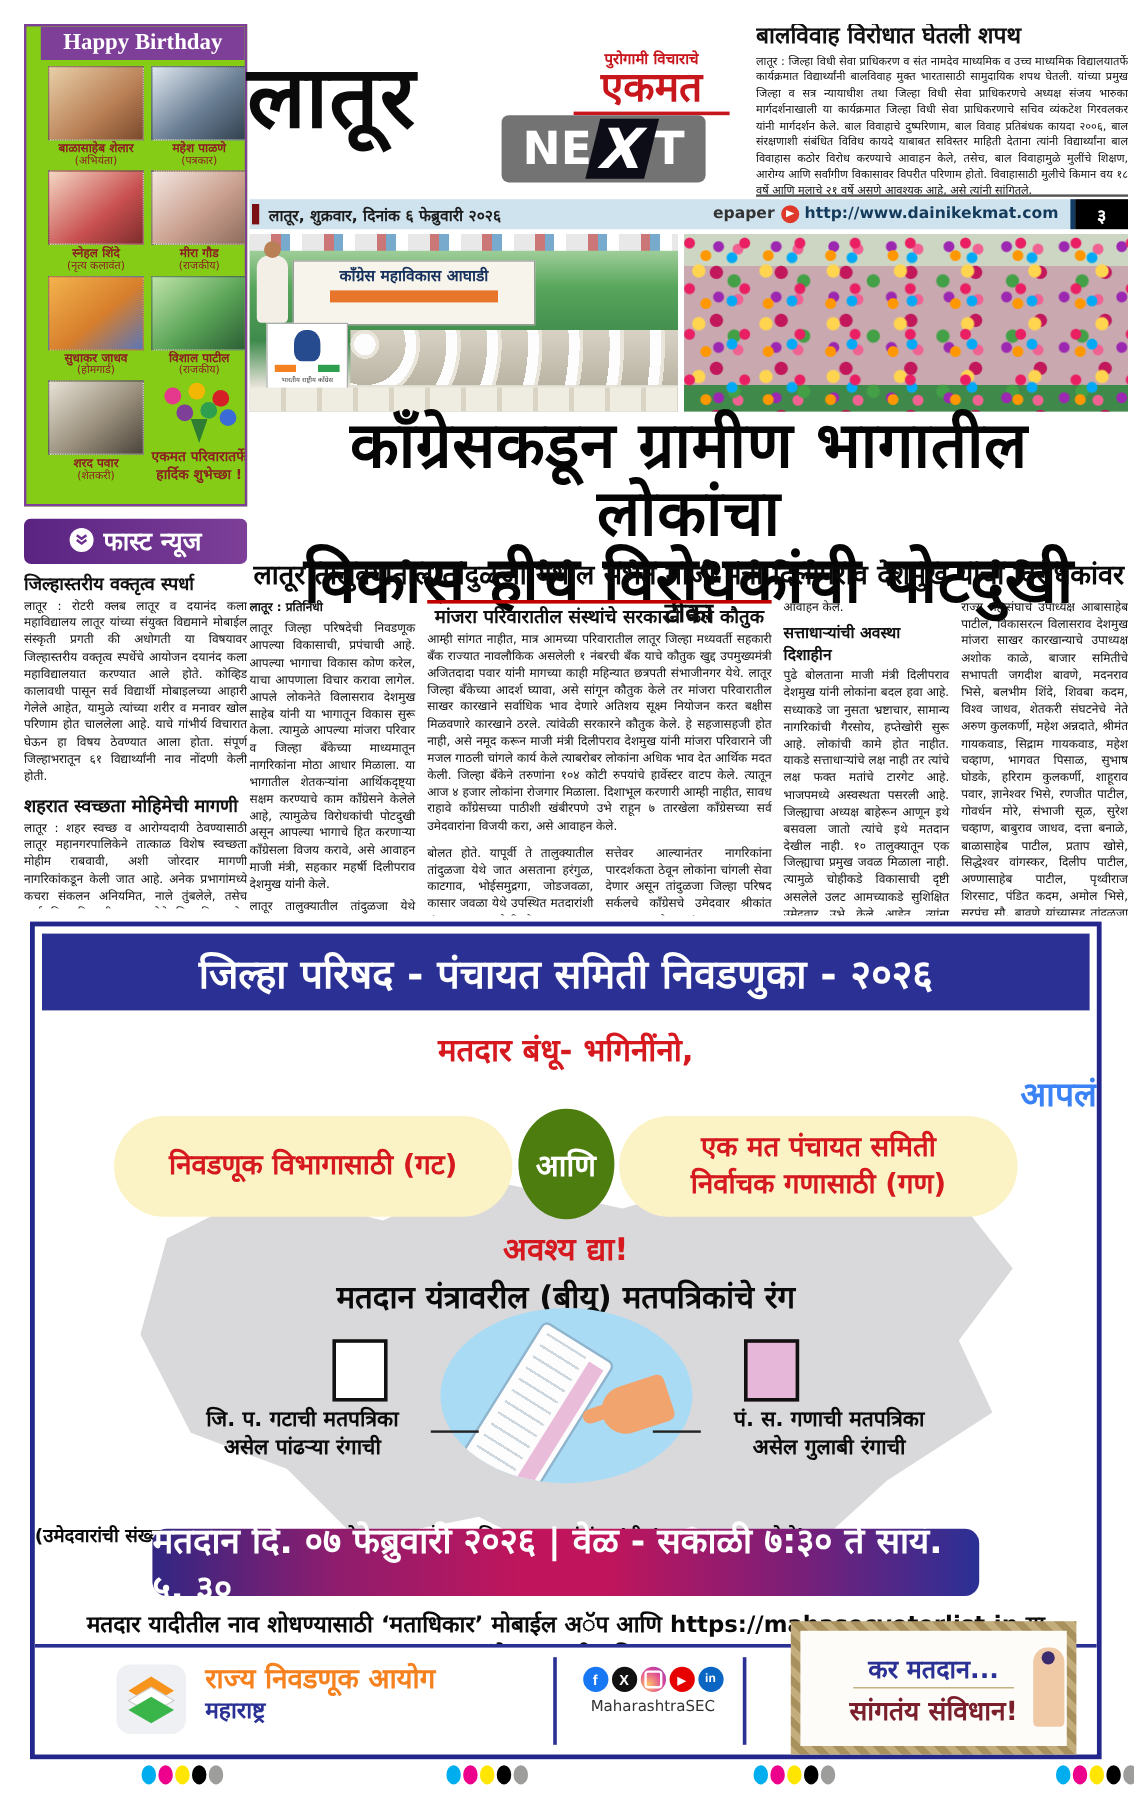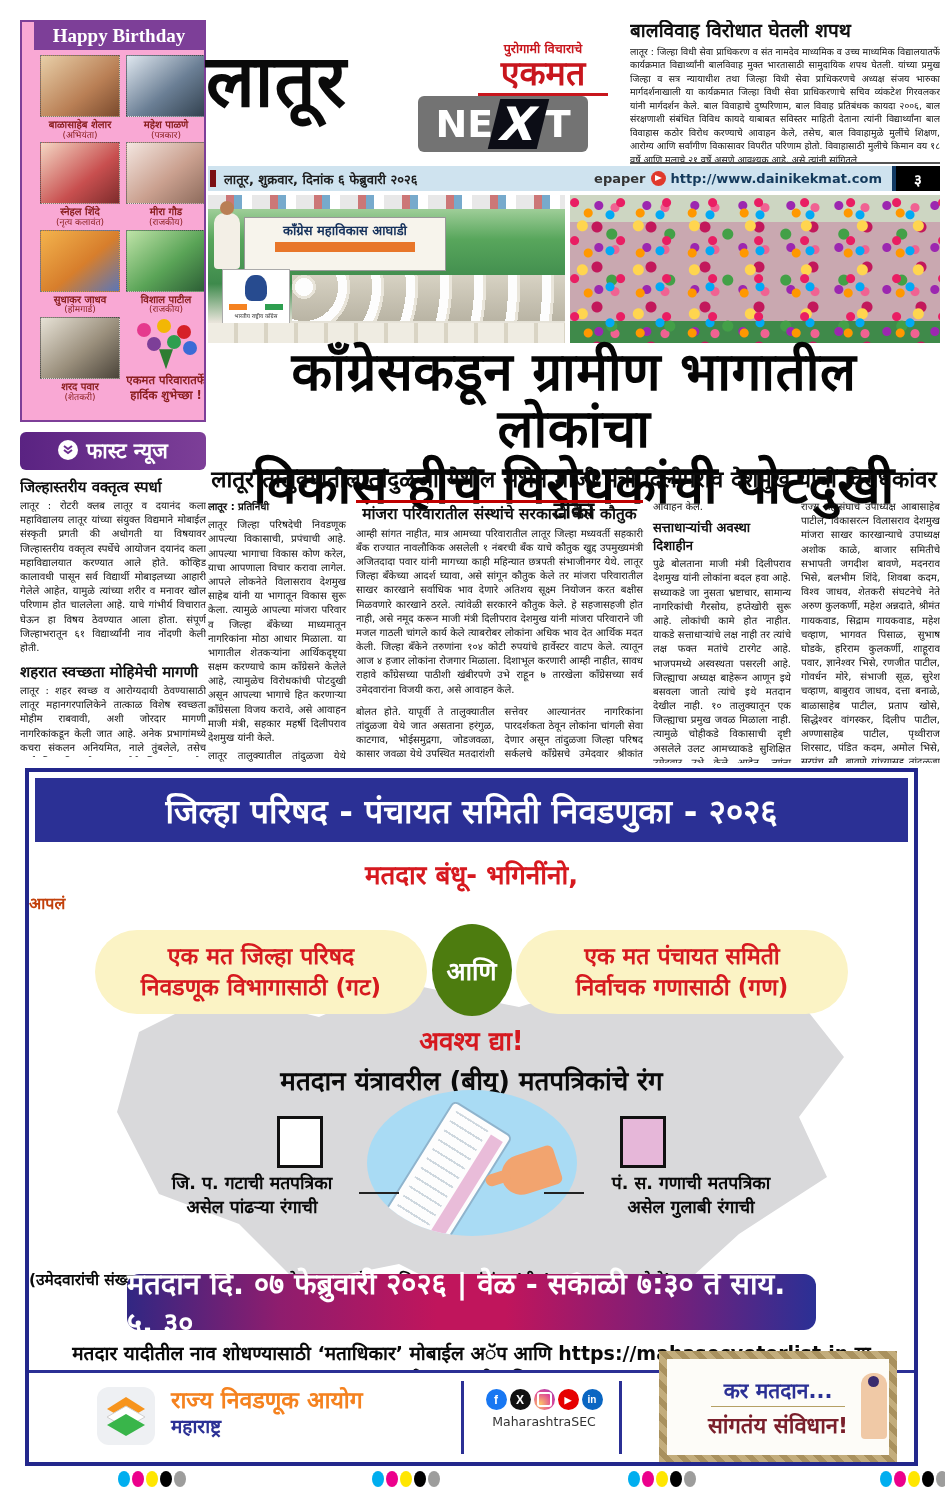--- a/index.html
+++ b/index.html
@@ -1,21 +1,21 @@
 <!DOCTYPE html>
 <html><head>
 <meta charset="utf-8">
 <style>
   html,body{margin:0;padding:0;background:#fff;}
   .page{position:relative;width:945px;height:1501px;background:#fff;overflow:hidden;
         font-family:"DejaVu Sans","Liberation Sans",sans-serif;color:#111;}
 
   
   .sidebar{position:absolute;left:20px;top:20px;width:186px;}
-  .bday{border:2px solid #7d3f98;height:398px;overflow:hidden;background:#f9a8d4;padding-left:12px;}
+  .bday{border:2px solid #7d3f98;height:398px;overflow:hidden;background:#84cc16;padding-left:12px;}
   .bday-head{background:#7d3f98;color:#fff;text-align:center;font-family:"Liberation Serif",serif;
              font-weight:bold;font-size:19px;padding:3px 0;}
   .bday-grid{display:grid;grid-template-columns:1fr 1fr;gap:2px 6px;padding:5px 6px;}
   .bd-cell{text-align:center;}
   .bd-photo{width:78px;height:60px;margin:0 auto;border:1px dotted #777;background:#c9a; }
   .bd-cell:nth-child(1) .bd-photo{background:linear-gradient(140deg,#e8cfa8,#b97f55 60%,#7a4a2d);}
   .bd-cell:nth-child(2) .bd-photo{background:linear-gradient(140deg,#dfe7ef,#6b7f95 55%,#32414f);}
   .bd-cell:nth-child(3) .bd-photo{background:linear-gradient(140deg,#f4d7c4,#c84f4f 60%,#7e2c2c);}
   .bd-cell:nth-child(4) .bd-photo{background:linear-gradient(140deg,#f3e6e0,#caa08f 55%,#8d6b5c);}
   .bd-cell:nth-child(5) .bd-photo{background:linear-gradient(140deg,#f3b34d,#d77e2c 55%,#5b76b8);}
@@ -117,21 +117,21 @@
   .cbox h3{margin:0 0 3px;text-align:center;font-size:15.5px;font-weight:900;line-height:1.2;}
   .midcols{columns:2;column-gap:10px;margin-top:8px;}
   .subhead4{font-size:13px;font-weight:900;margin:2px 0 3px;}
 
   
   .ad{position:absolute;left:25px;top:768px;width:885px;height:690px;border:4px solid #23278c;background:#fff;overflow:hidden;}
   .ad-map{position:absolute;left:70px;top:200px;width:750px;height:340px;z-index:0;}
   .ad-banner{position:absolute;left:6px;right:6px;top:6px;height:64px;background:#2b3095;color:#fff;z-index:1;
              display:flex;align-items:center;justify-content:center;font-size:33px;font-weight:900;}
   .ad-salutation{position:absolute;left:0;right:0;top:84px;text-align:center;font-size:26px;font-weight:900;color:#d6191f;z-index:1;}
-  .ad-apla{position:absolute;left:0;right:0;top:120px;text-align:left;font-size:16px;font-weight:900;color:#c2410c;z-index:1;}
+  .ad-apla{position:absolute;left:0;right:0;top:120px;text-align:right;font-size:28px;font-weight:900;color:#3b82f6;z-index:1;}
   .ani{position:absolute;left:50%;margin-left:-40px;top:152px;width:80px;height:92px;border-radius:50%;background:#4d7c0f;
        color:#fff;display:flex;align-items:center;justify-content:center;font-size:25px;font-weight:900;z-index:1;}
   .pill{position:absolute;top:158px;width:332px;height:84px;border-radius:46px;background:#fbf3c5;z-index:1;
         display:flex;flex-direction:column;align-items:center;justify-content:center;color:#d6191f;font-size:23px;font-weight:900;line-height:1.35;}
   .pill.left{left:66px;} .pill.right{right:66px;}
   .ad-avashya{position:absolute;left:0;right:0;top:250px;text-align:center;font-size:26px;font-weight:900;color:#d6191f;z-index:1;}
   .bu-title{position:absolute;left:0;right:0;top:290px;text-align:center;font-size:26px;font-weight:900;color:#0a0a0a;z-index:1;}
   .evm{position:absolute;left:50%;margin-left:-105px;top:318px;width:210px;height:146px;border-radius:50%;background:#a9dbf4;z-index:1;overflow:hidden;}
   .evm .machine{position:absolute;left:46px;top:18px;width:66px;height:130px;background:#fdfdfd;border:2px solid #8fb4cd;
        transform:rotate(32deg);border-radius:6px;}
@@ -344,21 +344,20 @@
   </div>
 
   <div class="ad">
     <svg class="ad-map" viewBox="0 0 750 340" preserveAspectRatio="none">
       <path d="M40 60 L120 20 L220 45 L300 10 L420 35 L520 5 L610 40 L700 28 L745 85 L700 145 L728 205 L640 262 L560 335 L478 300 L380 332 L300 292 L200 312 L140 252 L60 222 L18 140 Z" fill="#d9d9db"></path>
     </svg>
     <div class="ad-banner">जिल्हा परिषद - पंचायत समिती निवडणुका - २०२६</div>
     <div class="ad-salutation">मतदार बंधू- भगिनींनो,</div>
     <div class="ad-apla">आपलं</div>
     <div class="pill left">
-      <span>एक मत जिल्हा परिषद</span>
       <span>निवडणूक विभागासाठी (गट)</span>
     </div>
     <div class="ani">आणि</div>
     <div class="pill right">
       <span>एक मत पंचायत समिती</span>
       <span>निर्वाचक गणासाठी (गण)</span>
     </div>
     <div class="ad-avashya">अवश्य द्या!</div>
     <div class="bu-title">मतदान यंत्रावरील (बीयू) मतपत्रिकांचे रंग</div>
 

